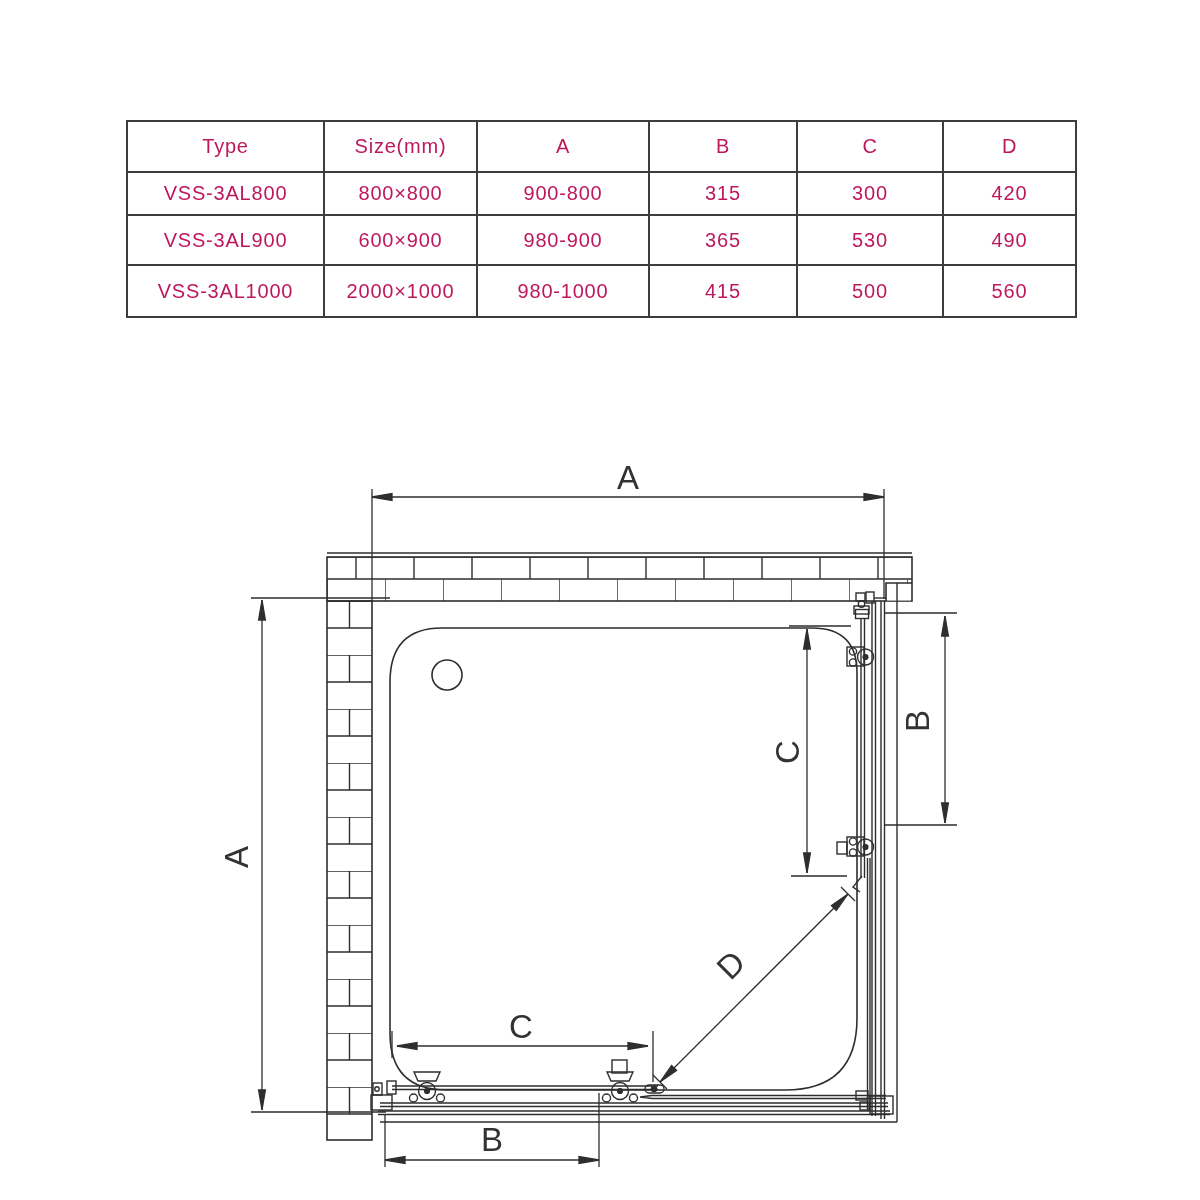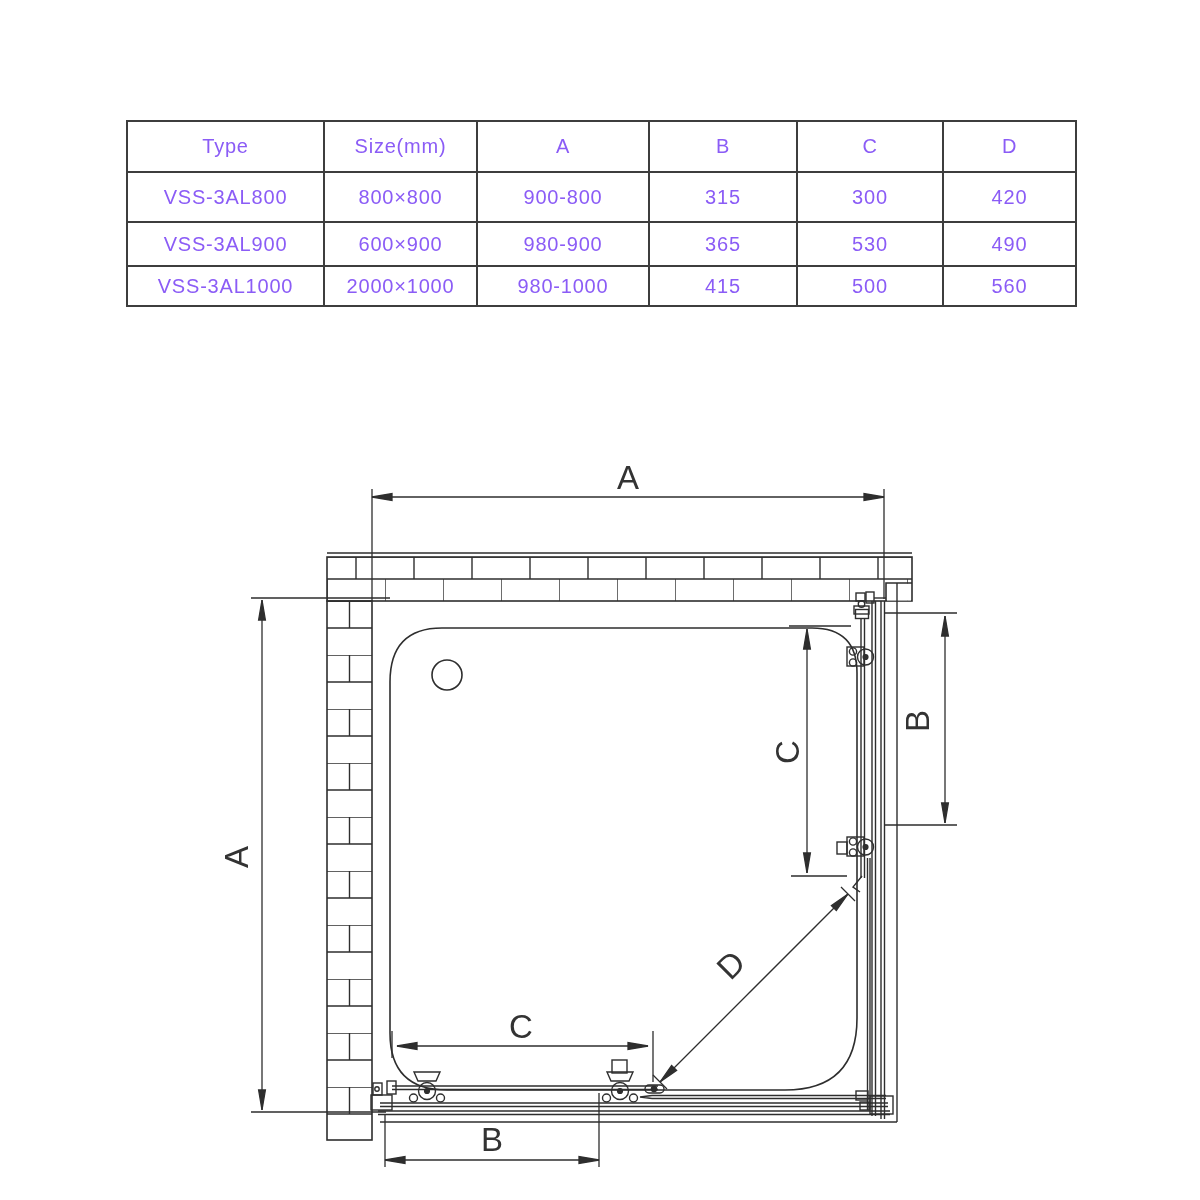--- a/index.html
+++ b/index.html
@@ -1,20 +1,20 @@
 <!DOCTYPE html>
 <html><head>
 <meta charset="utf-8">
 <style>
   html,body{margin:0;padding:0;background:#fff;}
   .canvas{position:relative;width:1200px;height:1200px;background:#fff;overflow:hidden;
           font-family:"Liberation Sans",sans-serif;}
   table.spec{position:absolute;left:126px;top:120px;border-collapse:collapse;table-layout:fixed;}
   table.spec td,table.spec th{border:2px solid #3d3d3d;text-align:center;vertical-align:middle;
-      font-size:20px;font-weight:400;color:#8b5cf6;letter-spacing:.8px;padding:0;
+      font-size:20px;font-weight:400;color:#be185d;letter-spacing:.8px;padding:0;
       font-family:"Liberation Sans",sans-serif;}
   table.spec th{font-weight:400;}
   .drawing{position:absolute;left:0;top:0;}
   .dimtext{font-family:"Liberation Sans",sans-serif;font-size:33px;font-weight:400;fill:#333;}
 </style>
 </head>
 <body>
 
 <div class="canvas">
 
@@ -29,37 +29,37 @@
     </colgroup>
     <tbody>
         <tr style="height:51px">
       <th>Type</th>
       <th>Size(mm)</th>
       <th>A</th>
       <th>B</th>
       <th>C</th>
       <th>D</th>
     </tr>
-    <tr style="height:50px">
+    <tr style="height:43px">
       <td>VSS-3AL800</td>
       <td>800×800</td>
       <td>900-800</td>
       <td>315</td>
       <td>300</td>
       <td>420</td>
     </tr>
-    <tr style="height:44px">
+    <tr style="height:50px">
       <td>VSS-3AL900</td>
       <td>600×900</td>
       <td>980-900</td>
       <td>365</td>
       <td>530</td>
       <td>490</td>
     </tr>
-    <tr style="height:40px">
+    <tr style="height:52px">
       <td>VSS-3AL1000</td>
       <td>2000×1000</td>
       <td>980-1000</td>
       <td>415</td>
       <td>500</td>
       <td>560</td>
     </tr>
   </tbody>
     </table>
 

